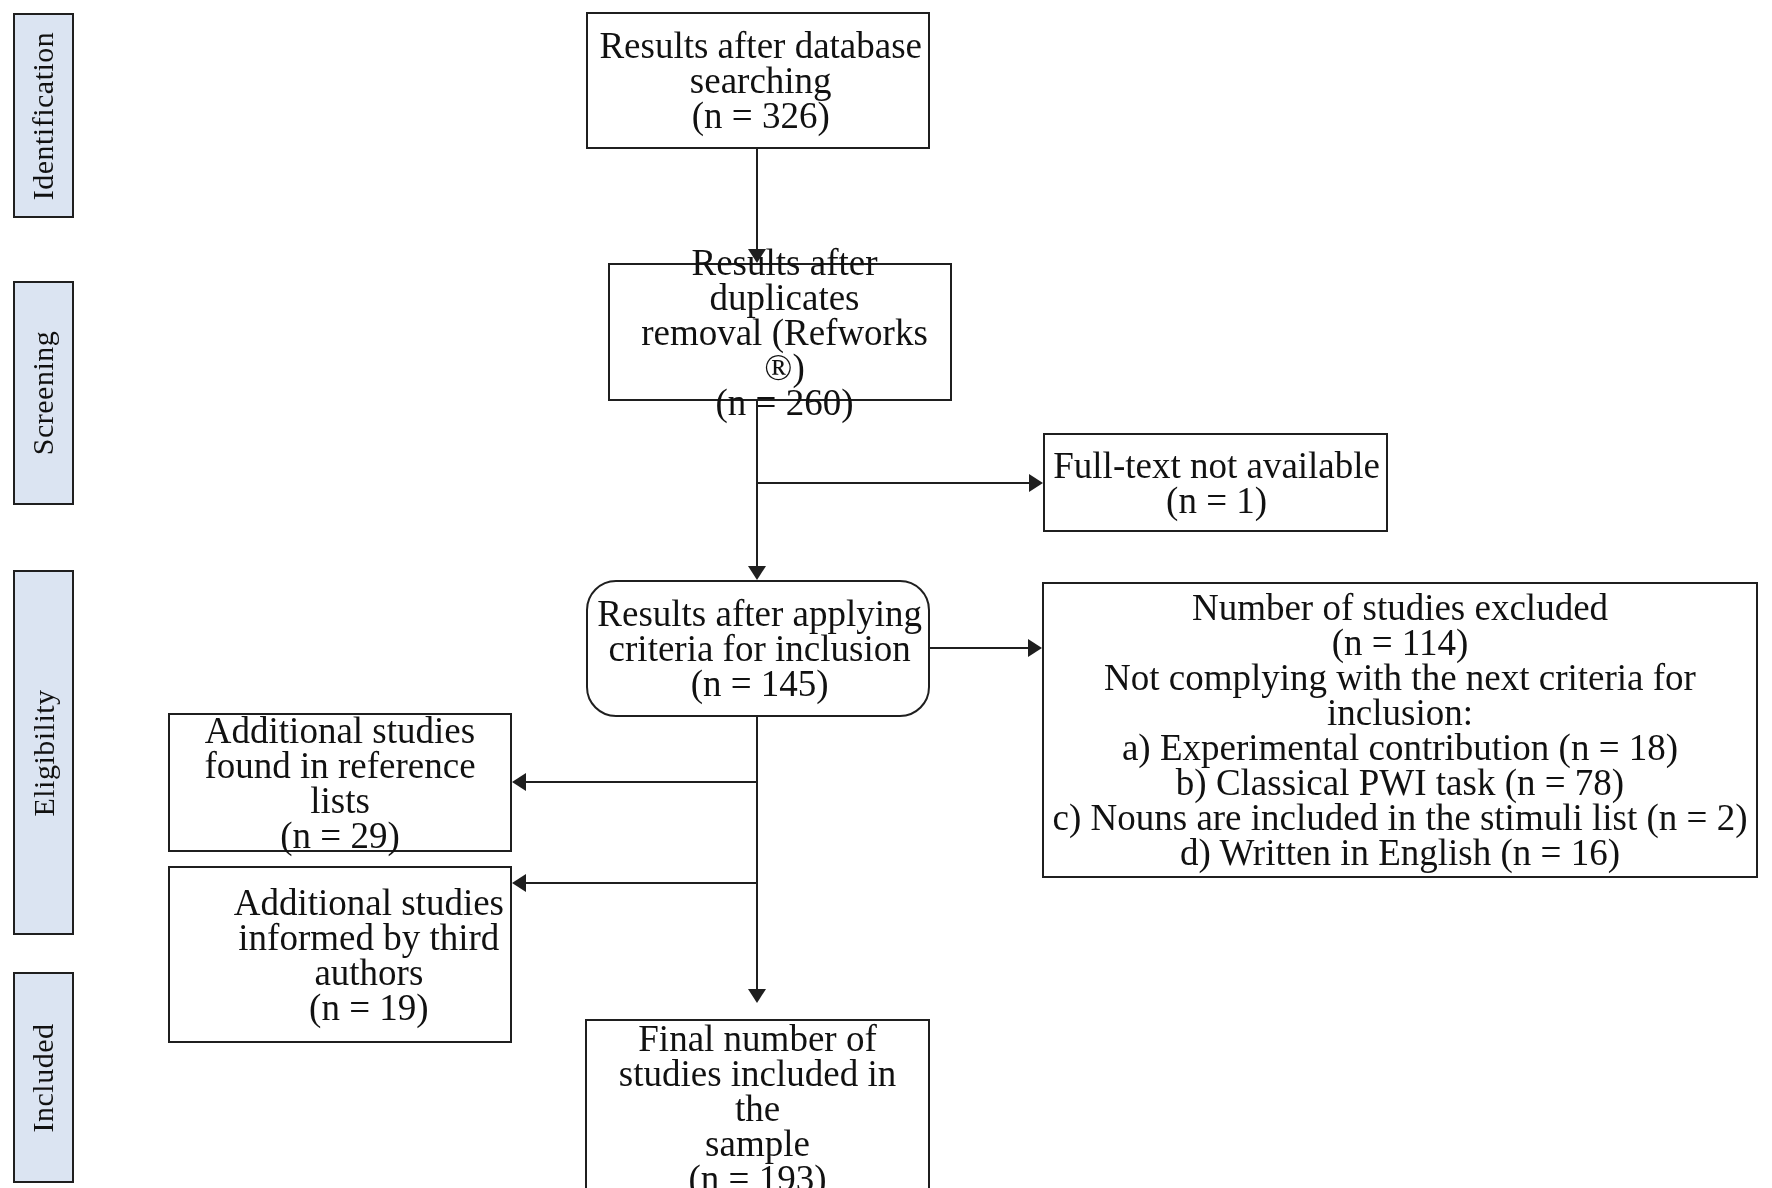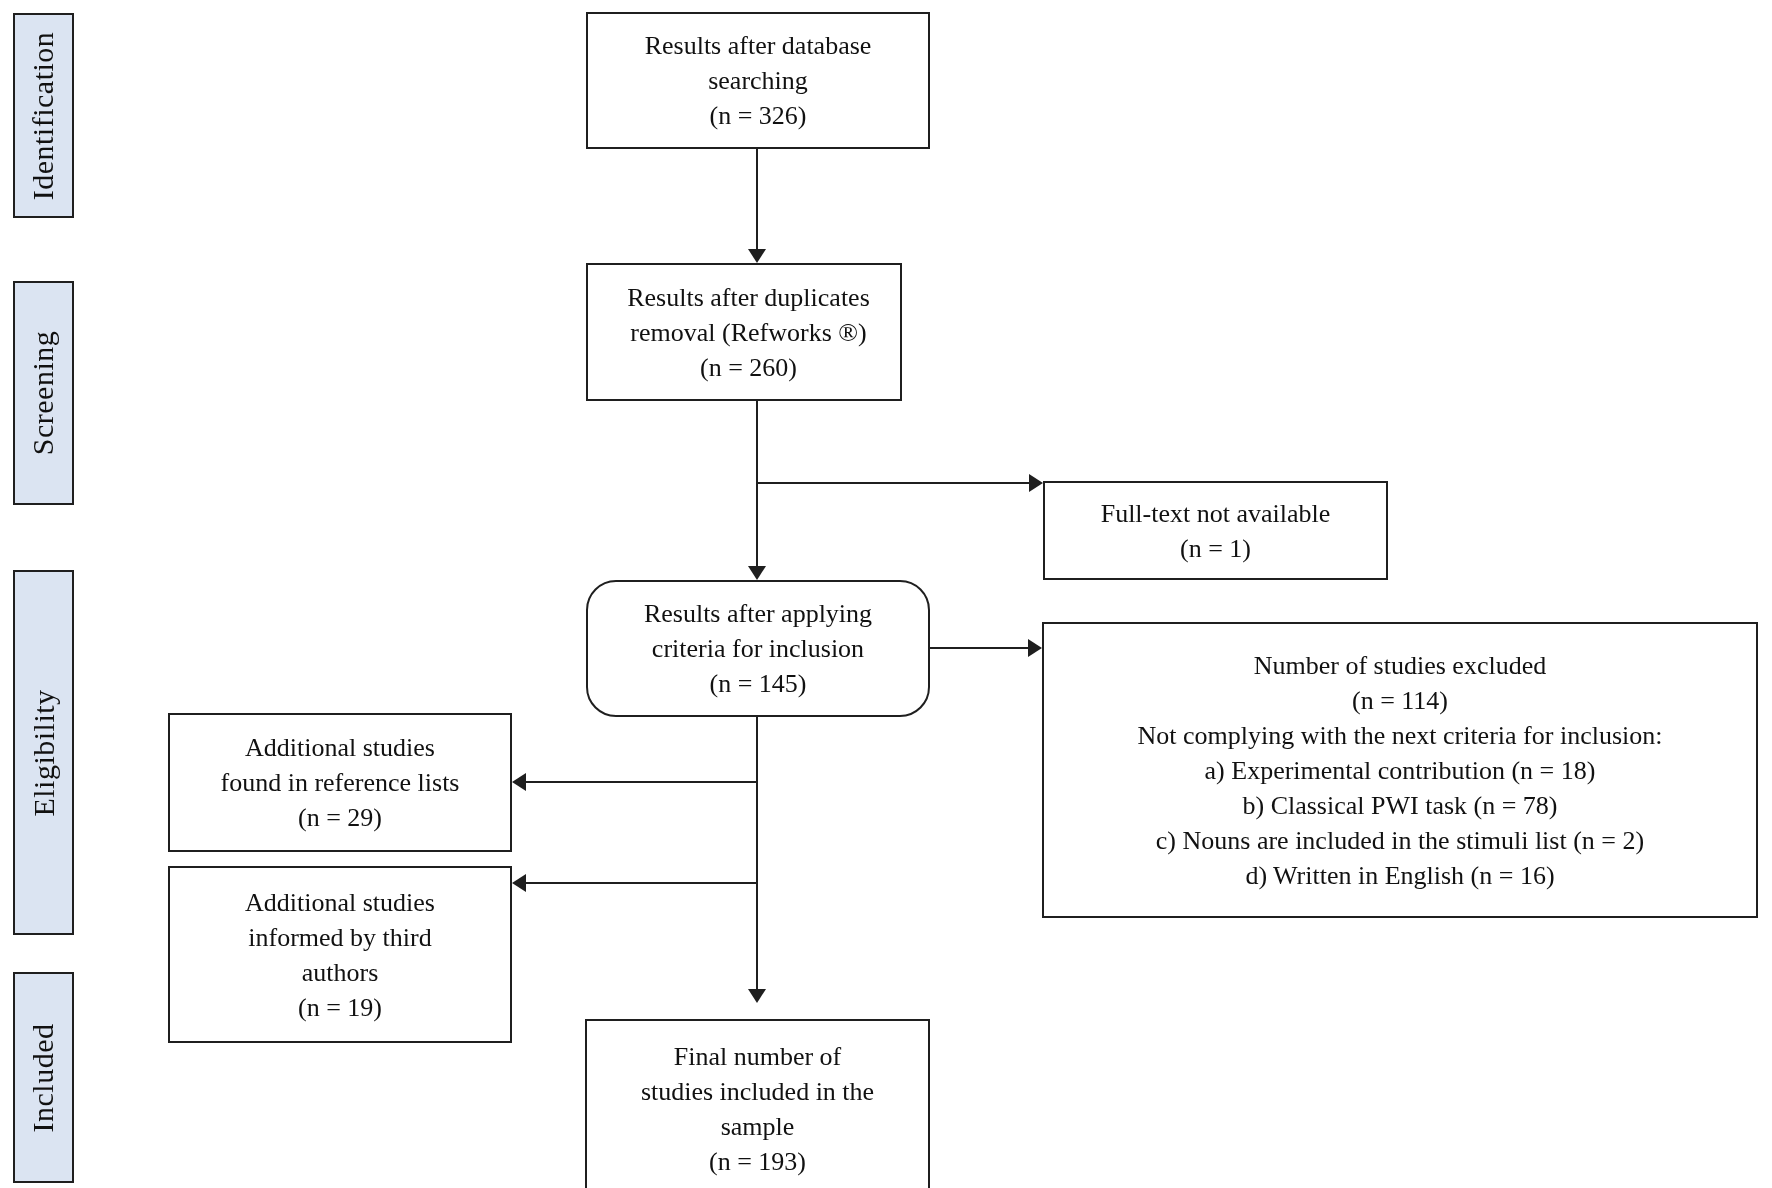--- a/index.html
+++ b/index.html
@@ -34,23 +34,23 @@
     white-space: nowrap;
     font-size: 30px;
     letter-spacing: 0.5px;
   }
   .fbox {
     position: absolute;
     background: #ffffff;
     border: 2px solid var(--box-border);
     display: flex;
     align-items: center;
-    justify-content: center;
+    justify-content: flex-end;
     text-align: center;
-    font-size: 26px;
+    font-size: 37px;
     line-height: 35px;
     padding: 4px 6px;
   }
   .fbox .btext { white-space: pre-line; }
   .hline, .vline {
     position: absolute;
     background: var(--box-border);
   }
   .hline { height: 2px; }
   .vline { width: 2px; }
@@ -92,38 +92,38 @@
   <div class="stage" style="top:972px;height:211px;">
     <span class="vtext">Included</span>
   </div>
 
   <div class="fbox" style="left:586px;top:12px;width:344px;height:137px;">
     <span class="btext">Results after database
 searching
 (n = 326)</span>
   </div>
 
-  <div class="fbox" style="left:586px;top:263px;width:316px;height:138px;padding-left:15px;">
+  <div class="fbox" style="left:608px;top:263px;width:344px;height:138px;padding-left:15px;">
     <span class="btext">Results after duplicates
 removal (Refworks ®)
 (n = 260)</span>
   </div>
 
-  <div class="fbox" style="left:1043px;top:433px;width:345px;height:99px;margin-top:48px;">
+  <div class="fbox" style="left:1043px;top:433px;width:345px;height:99px;">
     <span class="btext">Full-text not available
 (n = 1)</span>
   </div>
 
   <div class="fbox" style="left:586px;top:580px;width:344px;height:137px;border-radius:30px;">
     <span class="btext">Results after applying
 criteria for inclusion
 (n = 145)</span>
   </div>
 
-  <div class="fbox" style="left:1042px;top:582px;width:716px;height:296px;margin-top:40px;">
+  <div class="fbox" style="left:1042px;top:582px;width:716px;height:296px;">
     <span class="btext">Number of studies excluded
 (n = 114)
 Not complying with the next criteria for inclusion:
 a)  Experimental contribution (n = 18)
 b)  Classical PWI task (n = 78)
 c)  Nouns are included in the stimuli list (n = 2)
 d)  Written in English (n = 16)</span>
   </div>
 
   <div class="fbox" style="left:168px;top:713px;width:344px;height:139px;">

